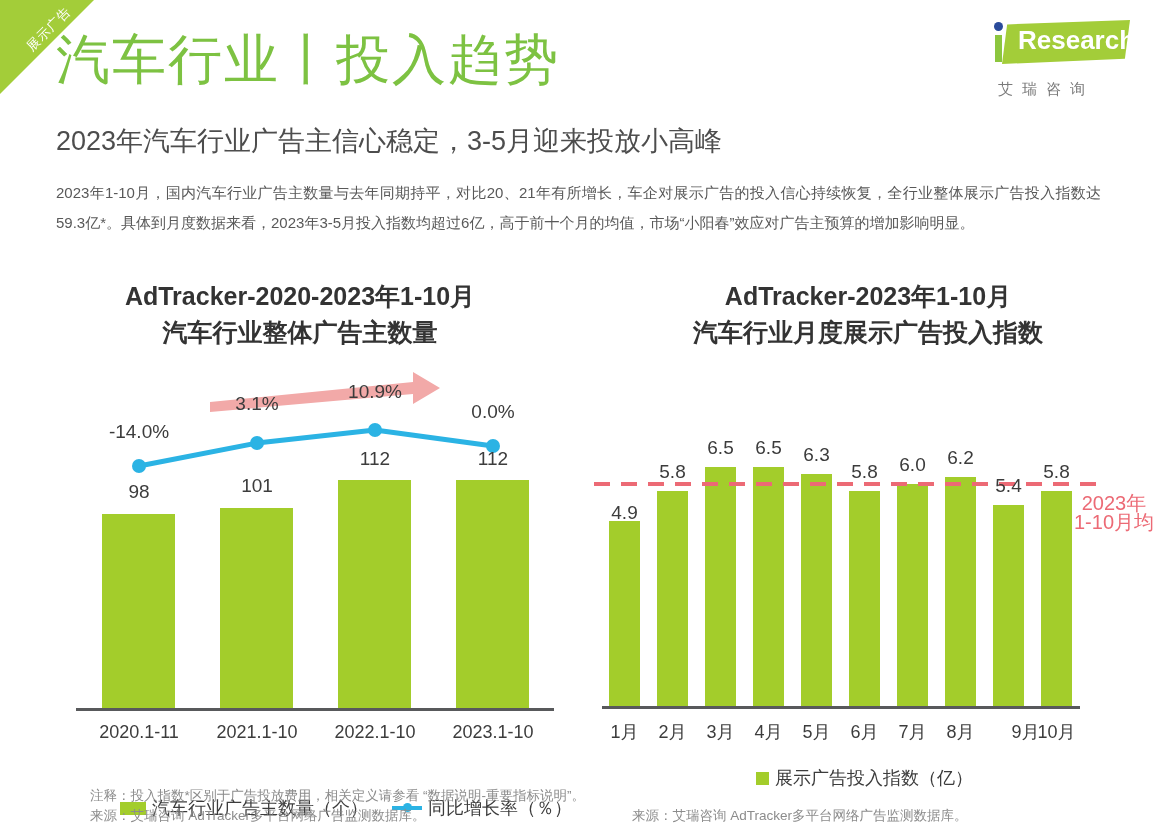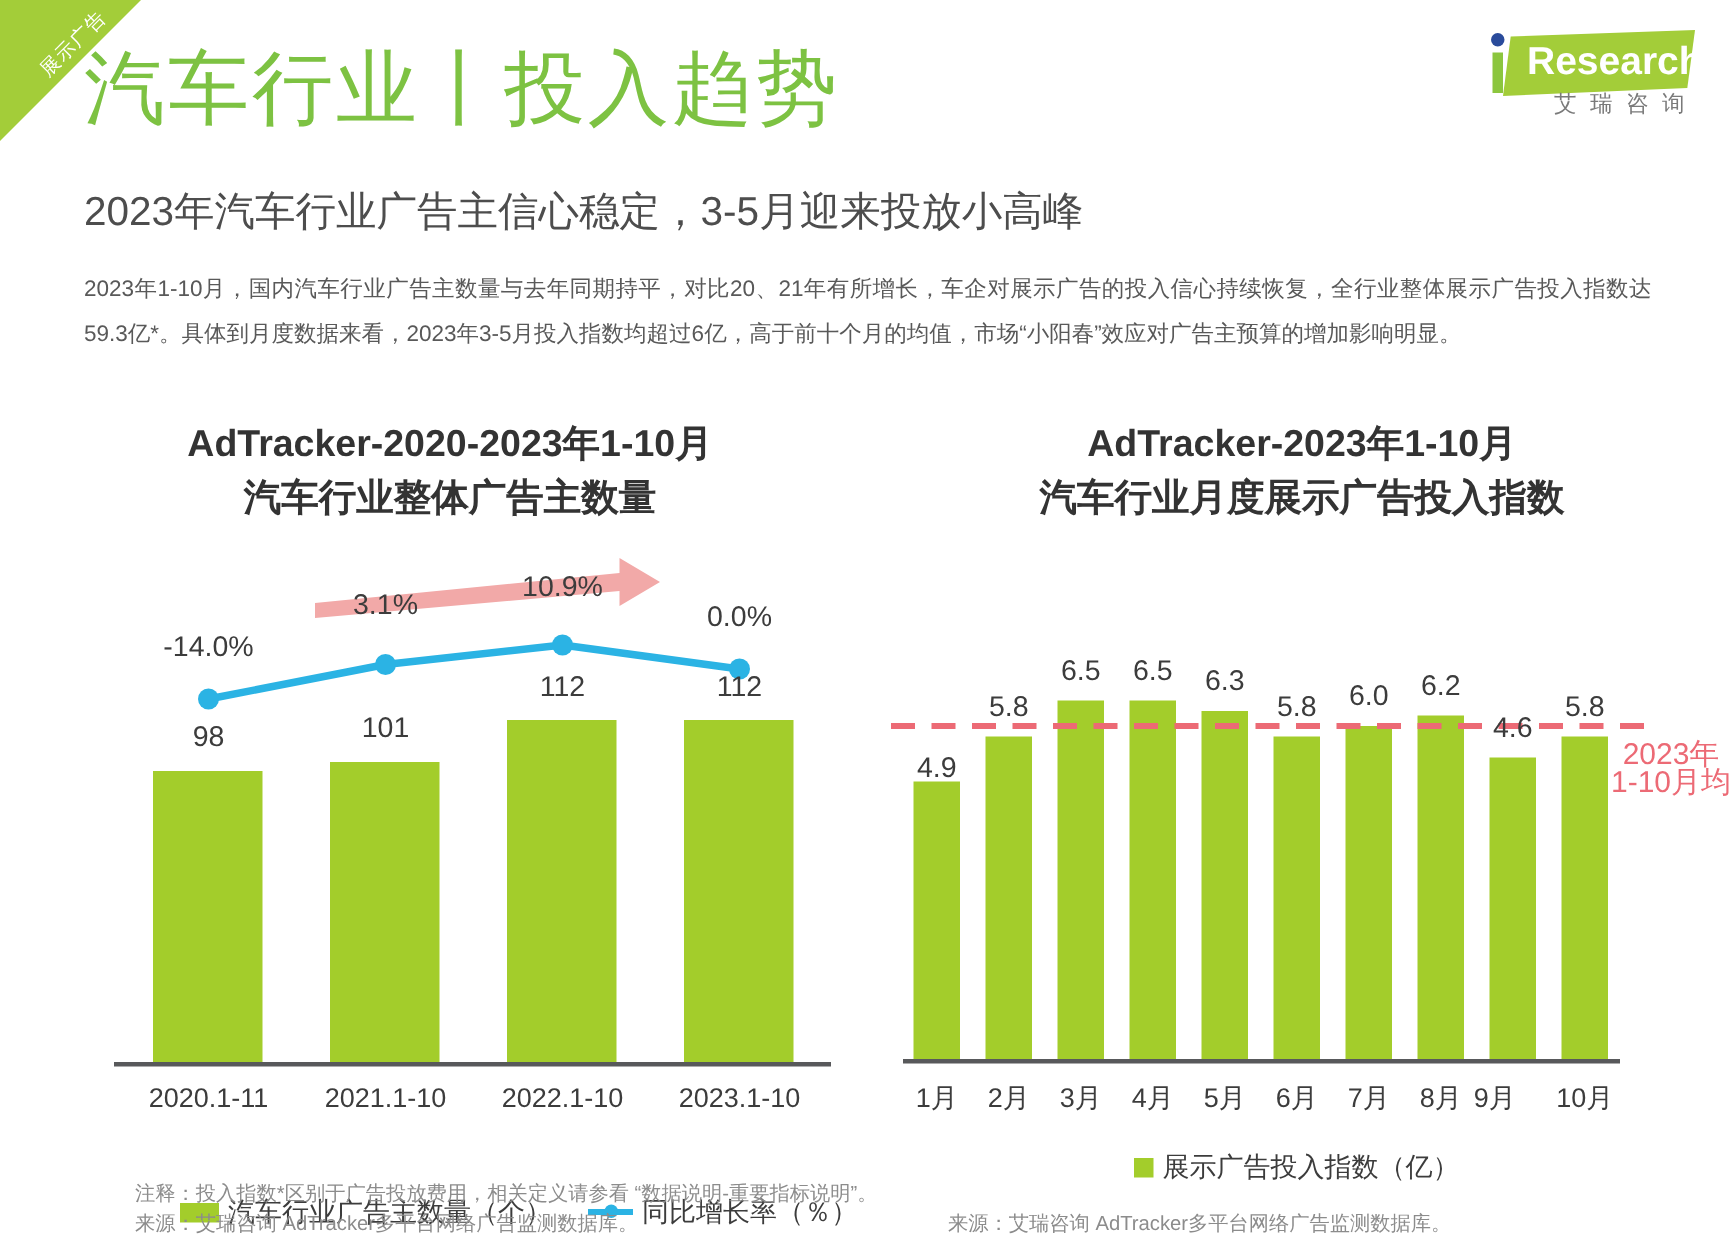--- a/index.html
+++ b/index.html
@@ -55,22 +55,22 @@
   }
   .logo-i-stem {
     position:absolute; left:13px; top:19px; width:7px; height:27px;
     background:#8CC63E;
   }
   .logo-word {
     position:absolute; left:36px; top:9px;
     font-size:26px; font-weight:700; color:#ffffff; letter-spacing:0px;
   }
   .logo-cn {
-    position:absolute; left:16px; top:44px; width:134px;
-    text-align:right; font-size:15px; color:#7a7a7a; letter-spacing:9px;
+    position:absolute; left:16px; top:64px; width:134px;
+    text-align:left; font-size:15px; color:#7a7a7a; letter-spacing:9px;
   }
 
   
   .chart { position:absolute; }
   .chart-title {
     position:absolute; width:100%; text-align:center;
     font-size:25px; line-height:36px; font-weight:bold; color:#333333;
   }
   .chart-title span { display:block; white-space:nowrap; }
 
@@ -218,37 +218,37 @@
       </svg>
 
       <div class="bar-label" style="left:8px;   top:224px; width:57px;">4.9</div>
       <div class="bar-label" style="left:56px;  top:183px; width:57px;">5.8</div>
       <div class="bar-label" style="left:104px; top:159px; width:57px;">6.5</div>
       <div class="bar-label" style="left:152px; top:159px; width:57px;">6.5</div>
       <div class="bar-label" style="left:200px; top:166px; width:57px;">6.3</div>
       <div class="bar-label" style="left:248px; top:183px; width:57px;">5.8</div>
       <div class="bar-label" style="left:296px; top:176px; width:57px;">6.0</div>
       <div class="bar-label" style="left:344px; top:169px; width:57px;">6.2</div>
-      <div class="bar-label" style="left:392px; top:197px; width:57px;">4.6</div>
+      <div class="bar-label" style="left:392px; top:197px; width:57px;">5.4</div>
       <div class="bar-label" style="left:440px; top:183px; width:57px;">5.8</div>
 
       <div class="avg-note" style="left:486px; top:216px; width:80px;">
         <span>2023年</span><br>
         <span>1-10月均值</span>
       </div>
 
       <div class="x-label" style="left:8px;   top:442px; width:57px;">1月</div>
       <div class="x-label" style="left:56px;  top:442px; width:57px;">2月</div>
       <div class="x-label" style="left:104px; top:442px; width:57px;">3月</div>
       <div class="x-label" style="left:152px; top:442px; width:57px;">4月</div>
       <div class="x-label" style="left:200px; top:442px; width:57px;">5月</div>
       <div class="x-label" style="left:248px; top:442px; width:57px;">6月</div>
       <div class="x-label" style="left:296px; top:442px; width:57px;">7月</div>
       <div class="x-label" style="left:344px; top:442px; width:57px;">8月</div>
-      <div class="x-label" style="left:380px; top:442px; width:57px;">9月</div>
+      <div class="x-label" style="left:409px; top:442px; width:57px;">9月</div>
       <div class="x-label" style="left:440px; top:442px; width:57px;">10月</div>
     </div>
 
     <div class="legend" style="left:168px; top:488px;">
       <div class="legend-item">
         <span class="swatch-bar sm"></span>
         <span>展示广告投入指数（亿）</span>
       </div>
     </div>
   </div>

